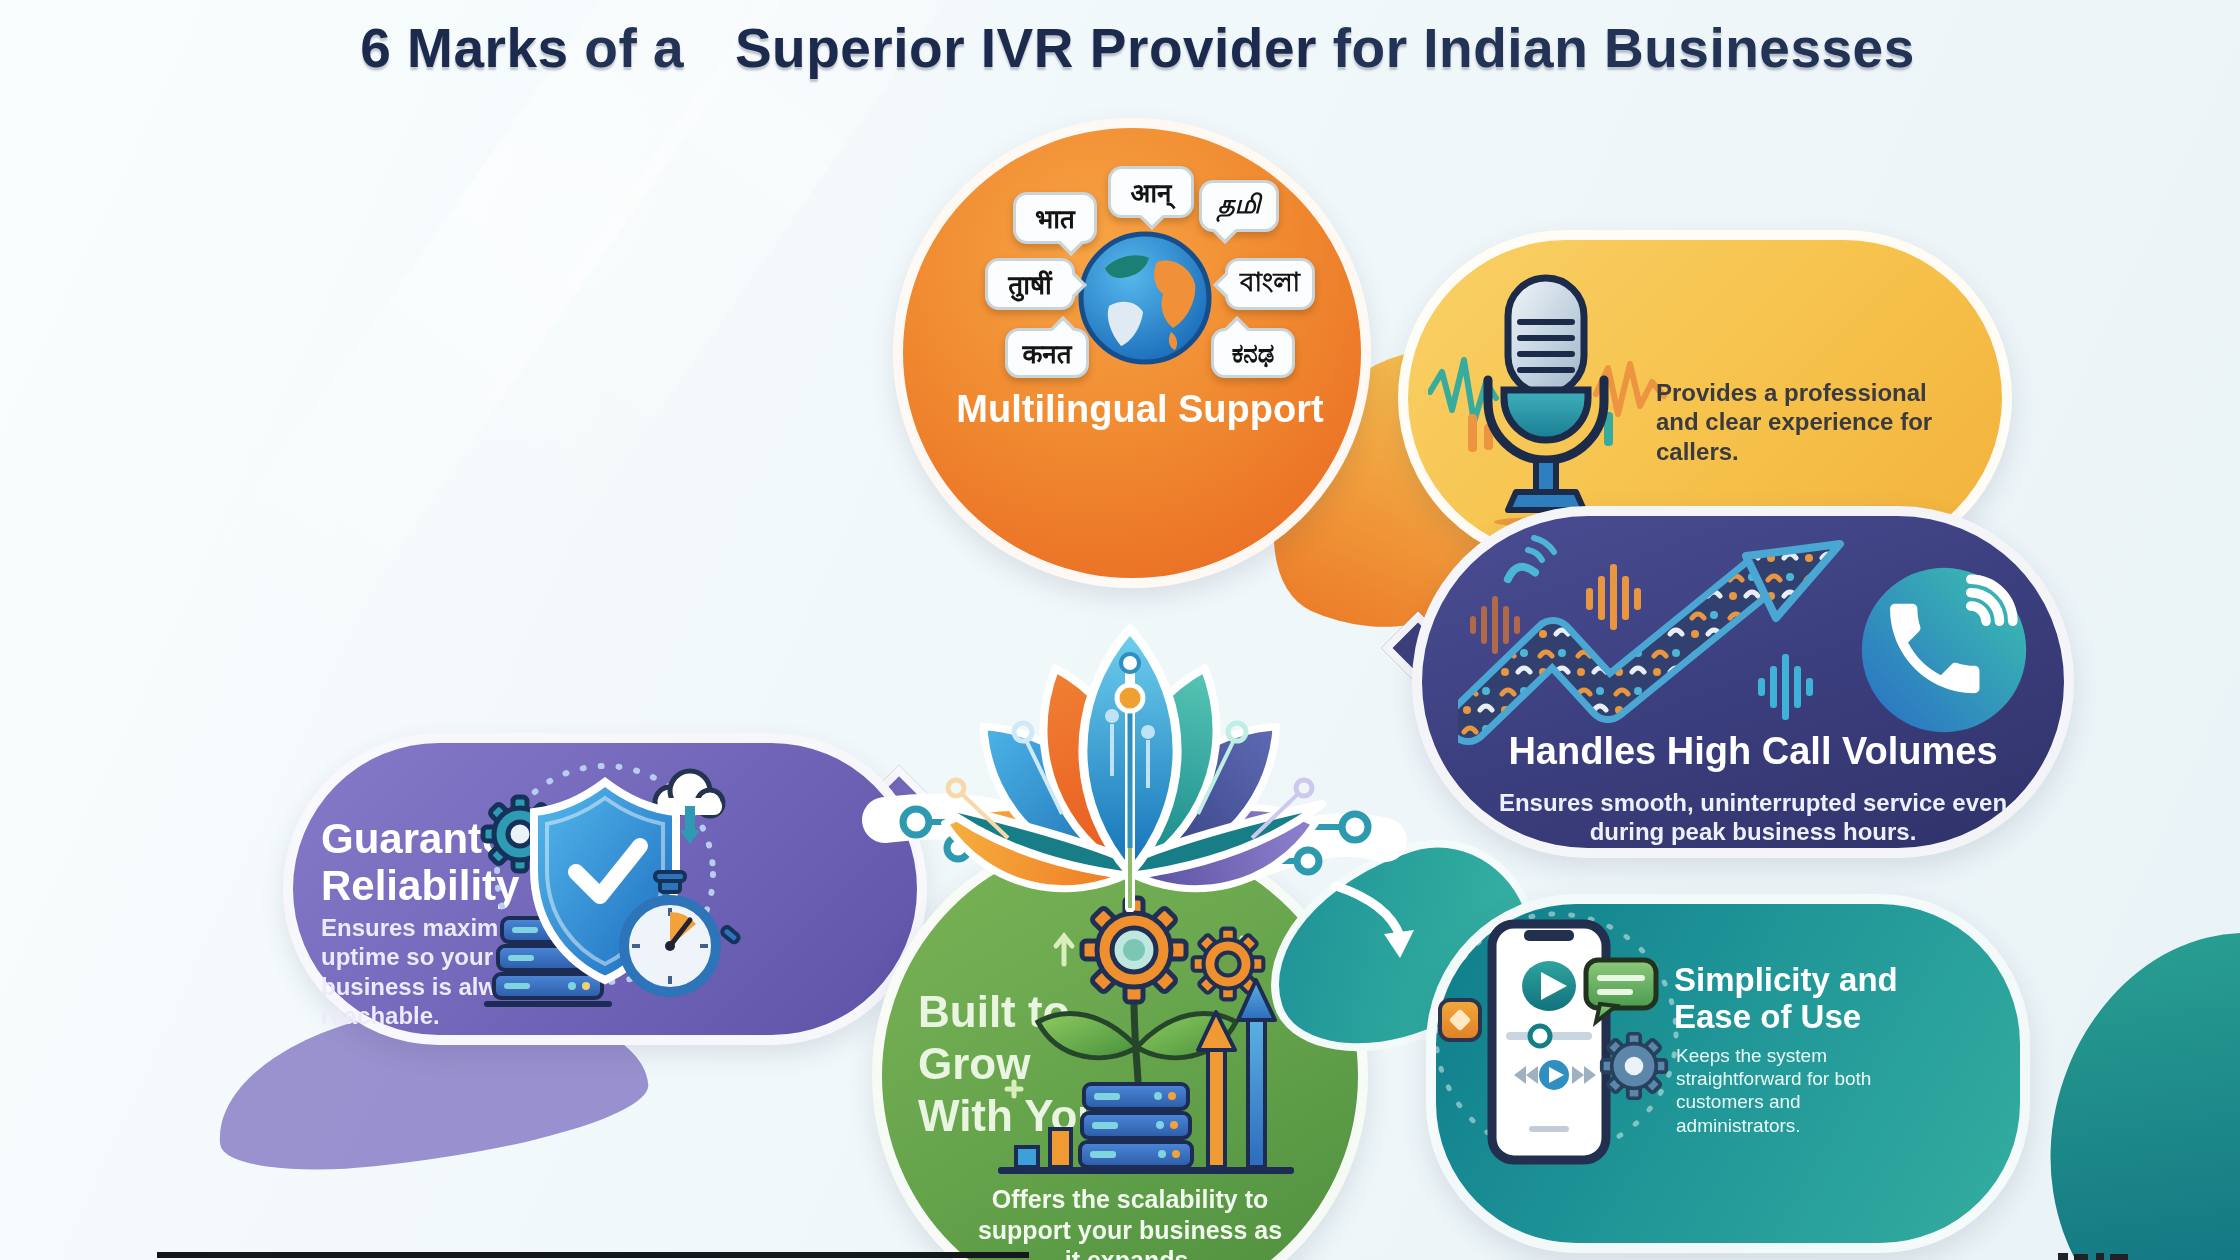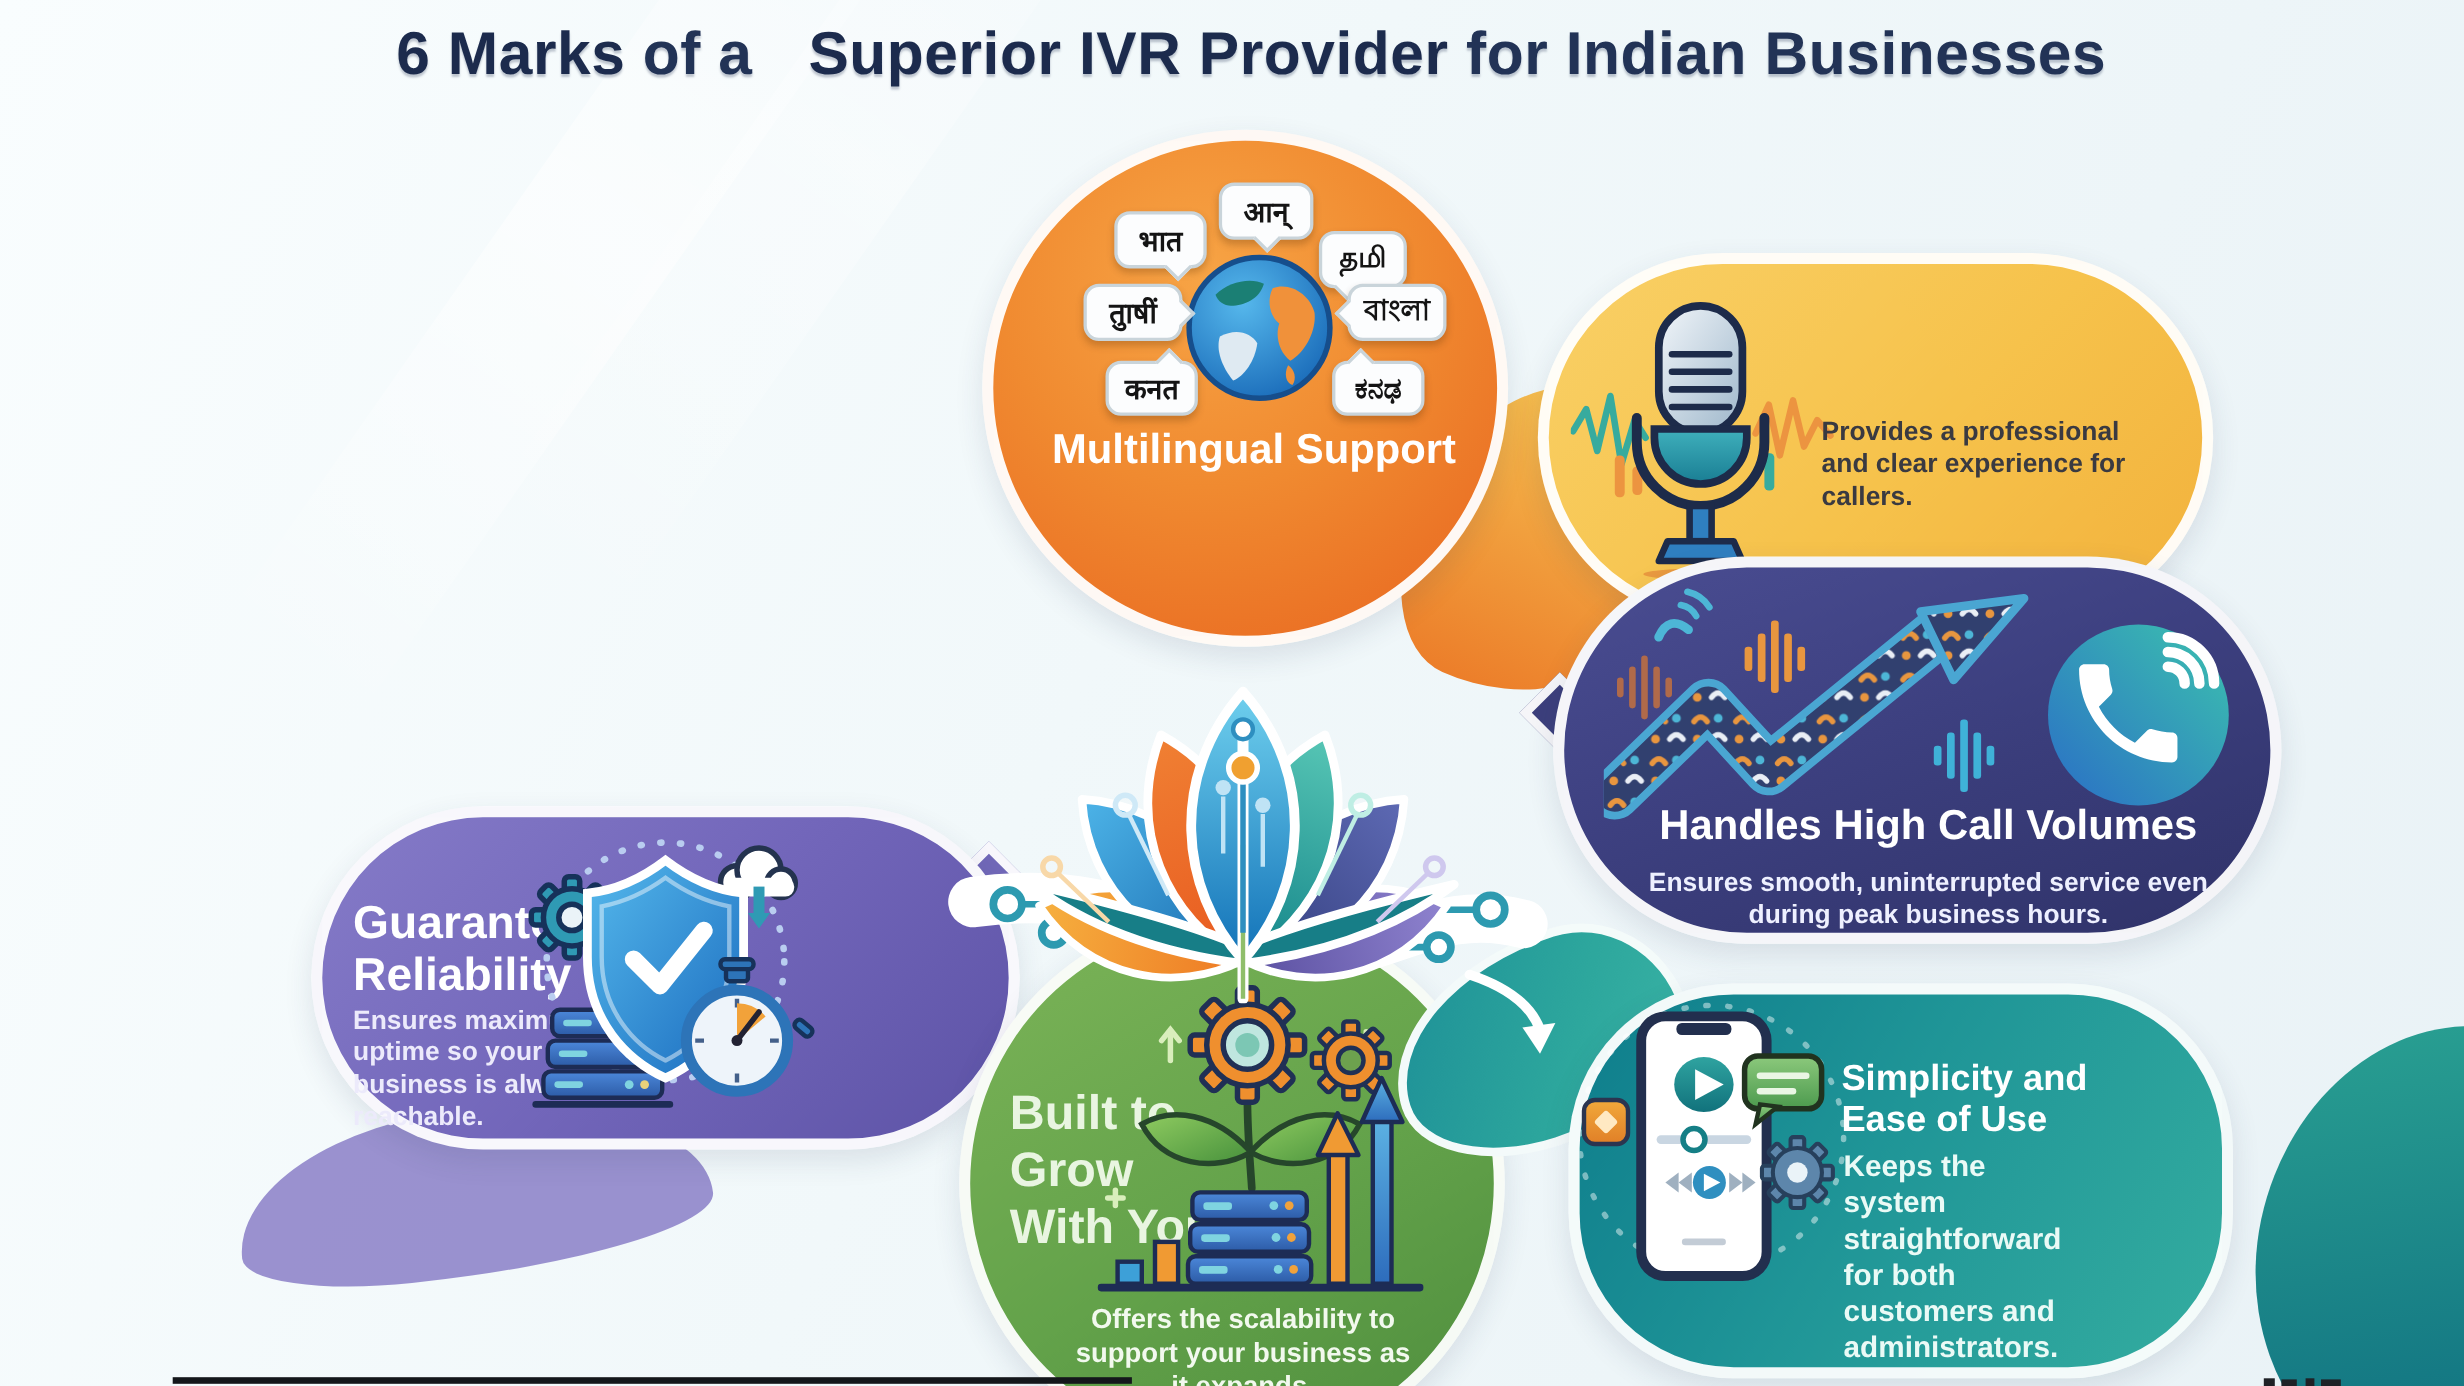--- a/index.html
+++ b/index.html
@@ -49,21 +49,21 @@
   
   .sec-title{position:absolute;font-weight:800;color:#fff;line-height:1.12;}
   .sec-desc{position:absolute;color:#fff;line-height:1.22;}
   .ml-title{left:18px;top:260px;width:438px;text-align:center;font-size:38px;}
   .ml-desc{left:44px;top:318px;width:390px;text-align:center;font-size:23px;color:#fdeede;}
   .vp-title{left:245px;top:46px;width:340px;font-size:36px;color:#2c2c33;}
   .vp-desc{left:248px;top:138px;width:300px;font-size:24px;font-weight:600;color:#3a3a41;}
   .hv-title{left:30px;top:214px;width:602px;text-align:center;font-size:38px;}
   .hv-desc{left:55px;top:272px;width:552px;text-align:center;font-size:24px;font-weight:600;color:#eef0ff;}
   .se-title{left:238px;top:58px;width:262px;font-size:33px;}
-  .se-desc{left:240px;top:140px;width:228px;font-size:27px;font-weight:700;color:#eafaf6;}
+  .se-desc{left:240px;top:140px;width:228px;font-size:19px;font-weight:400;color:#eafaf6;}
   .bg-title{left:36px;top:148px;width:212px;font-size:44px;color:#e9f5e1;line-height:1.18;}
   .bg-desc{left:86px;top:346px;width:324px;text-align:center;font-size:25px;font-weight:600;color:#f2f9ee;}
   .gr-title{left:28px;top:72px;width:300px;font-size:42px;}
   .gr-desc{left:28px;top:170px;width:262px;font-size:24px;font-weight:600;color:#eceafb;}
   
   .bubble{position:absolute;background:#fcfdfe;border:3px solid #c9d4da;border-radius:14px;
     display:flex;align-items:center;justify-content:center;font-weight:bold;font-size:26px;color:#141414;
     box-shadow:0 4px 7px rgba(80,40,0,.25);}
   .bubble::after{content:"";position:absolute;width:15px;height:15px;background:#fcfdfe;
     border-right:3px solid #c9d4da;border-bottom:3px solid #c9d4da;}
@@ -180,21 +180,21 @@
         </radialGradient>
       </defs>
       <circle cx="70" cy="70" r="64" fill="url(#gGlobe)" stroke="#164e8c" stroke-width="5"></circle>
       <path d="M30,40 C42,28 62,24 74,30 C70,44 56,50 44,50 C38,50 32,46 30,40 Z" fill="#1b7f74"></path>
       <path d="M34,78 C48,70 62,74 68,84 C66,100 56,114 46,118 C36,106 30,90 34,78 Z" fill="#dfeaf2"></path>
       <path d="M82,34 C98,28 116,40 120,56 C122,72 112,92 98,100 C88,92 84,78 88,66 C80,60 76,46 82,34 Z" fill="#f0913a"></path>
       <path d="M96,104 C102,108 104,116 100,122 C94,120 92,112 96,104 Z" fill="#f0913a"></path>
     </svg>
     <div class="bubble t-b" style="left:205px;top:38px;width:86px;height:52px;">आन्</div>
     <div class="bubble t-br" style="left:110px;top:64px;width:84px;height:52px;">भात</div>
-    <div class="bubble t-bl" style="left:296px;top:82px;width:80px;height:52px;">தமி</div>
+    <div class="bubble t-bl" style="left:296px;top:52px;width:80px;height:52px;font-style:italic;">தமி</div>
     <div class="bubble t-r" style="left:82px;top:130px;width:90px;height:52px;">तुाषीं</div>
     <div class="bubble t-l" style="left:322px;top:130px;width:90px;height:52px;">বাংলা</div>
     <div class="bubble t-tr" style="left:102px;top:200px;width:84px;height:50px;">कनत</div>
     <div class="bubble t-tl" style="left:308px;top:200px;width:84px;height:50px;">ಕನಢ</div>
     <div class="sec-title ml-title">Multilingual Support</div>
   </div>
 
   <div class="blob yellow-blob">
     <svg class="abs" style="left:20px;top:24px;" width="240" height="280" viewBox="0 0 240 280">
       <defs>

